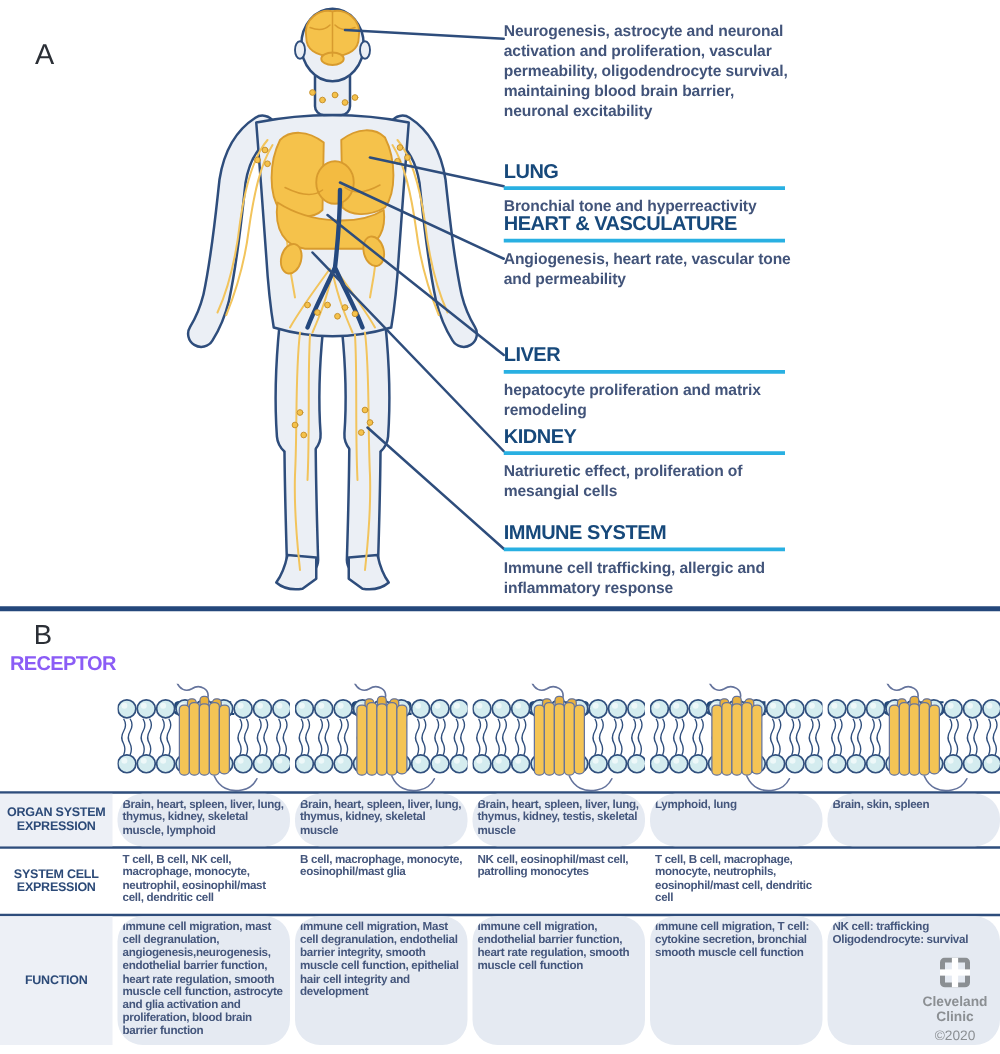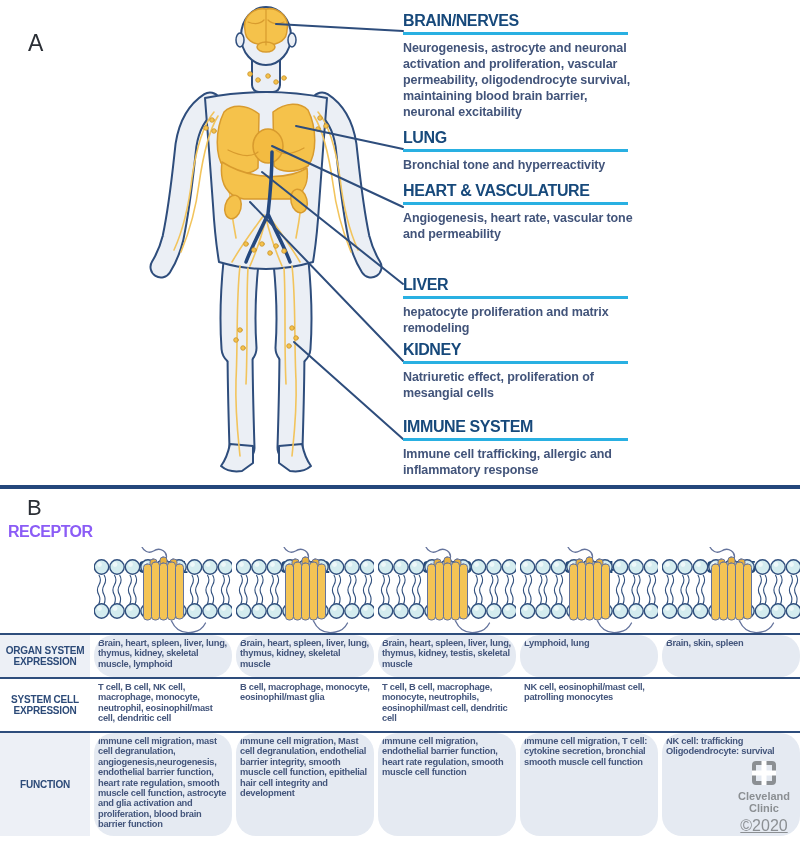--- a/index.html
+++ b/index.html
@@ -45,21 +45,21 @@
     letter-spacing:-0.25px; padding:3px 4px; overflow:hidden; white-space:pre-line; }
   .row-shaded .cell { background:#e5eaf2;border-radius:20px; }
   .row-shaded .row-label { background:#edf0f6; }
   .row-label { display:flex; align-items:center; justify-content:center;
     text-align:center; font-size:10px; font-weight:bold; color:#2c4a78;
     line-height:1.15; letter-spacing:-0.2px; padding:2px; }
 
   .cc-footer { position:absolute; right:10px; bottom:8px; text-align:center; color:#8b8f93; }
   .cc-mark { display:inline-block; }
   .cc-name { font-size:11px; font-weight:bold; line-height:1.1; margin-top:1px; }
-  .cc-copy { font-size:16px; margin-top:3px;text-decoration:underline; }
+  .cc-copy { font-size:11px; margin-top:3px; }
 </style>
 </head>
 <body>
 
 <div class="stage">
 
   <div class="panel-a">
     <div class="panel-letter a-letter">A</div>
 
     <svg class="body-svg" width="410" height="487" viewBox="0 0 410 487">
@@ -153,28 +153,27 @@
           <path d="M296 126 L403 149"></path>
           <path d="M272 146 L403 207"></path>
           <path d="M262 172 L403 284"></path>
           <path d="M250 202 L403 361"></path>
           <path d="M294 342 L403 439"></path>
         </g>
       </g>
     </svg>
 
     <div class="organ-label" style="top:12px">
-      <div class="organ-heading">BRAIN/NERVES</div>
       <div class="organ-desc">Neurogenesis, astrocyte and neuronal activation and proliferation, vascular permeability, oligodendrocyte survival, maintaining blood brain barrier, neuronal excitability</div>
     </div>
     <div class="organ-label" style="top:129px">
       <div class="organ-heading">LUNG</div>
       <div class="organ-desc">Bronchial tone and hyperreactivity</div>
     </div>
-    <div class="organ-label" style="top:182px">
+    <div class="organ-label" style="top:171px">
       <div class="organ-heading">HEART &amp; VASCULATURE</div>
       <div class="organ-desc">Angiogenesis, heart rate, vascular tone and permeability</div>
     </div>
     <div class="organ-label" style="top:276px">
       <div class="organ-heading">LIVER</div>
       <div class="organ-desc">hepatocyte proliferation and matrix remodeling</div>
     </div>
     <div class="organ-label" style="top:341px">
       <div class="organ-heading">KIDNEY</div>
       <div class="organ-desc">Natriuretic effect, proliferation of mesangial cells</div>
@@ -548,22 +547,22 @@
         <div class="cell">Brain, heart, spleen, liver, lung, thymus, kidney, skeletal muscle, lymphoid</div>
         <div class="cell">Brain, heart, spleen, liver, lung, thymus, kidney, skeletal muscle</div>
         <div class="cell">Brain, heart, spleen, liver, lung, thymus, kidney, testis, skeletal muscle</div>
         <div class="cell">Lymphoid, lung</div>
         <div class="cell">Brain, skin, spleen</div>
       </div>
       <div class="pb-grid table-row row-2">
         <div class="row-label">SYSTEM CELL EXPRESSION</div>
         <div class="cell">T cell, B cell, NK cell, macrophage, monocyte, neutrophil, eosinophil/mast cell, dendritic cell</div>
         <div class="cell">B cell, macrophage, monocyte, eosinophil/mast glia</div>
+        <div class="cell">NK cell, eosinophil/mast cell, patrolling monocytes</div>
         <div class="cell">T cell, B cell, macrophage, monocyte, neutrophils, eosinophil/mast cell, dendritic cell</div>
-        <div class="cell">NK cell, eosinophil/mast cell, patrolling monocytes</div>
       </div>
       <div class="pb-grid table-row row-3 row-shaded">
         <div class="row-label">FUNCTION</div>
         <div class="cell">Immune cell migration, mast cell degranulation, angiogenesis,neurogenesis, endothelial barrier function, heart rate regulation, smooth muscle cell function, astrocyte and glia activation and proliferation, blood brain barrier function</div>
         <div class="cell">Immune cell migration, Mast cell degranulation, endothelial barrier integrity, smooth muscle cell function, epithelial hair cell integrity and development</div>
         <div class="cell">Immune cell migration, endothelial barrier function, heart rate regulation, smooth muscle cell function</div>
         <div class="cell">Immune cell migration, T cell: cytokine secretion, bronchial smooth muscle cell function</div>
         <div class="cell">NK cell: trafficking
 Oligodendrocyte: survival</div>
       </div>

